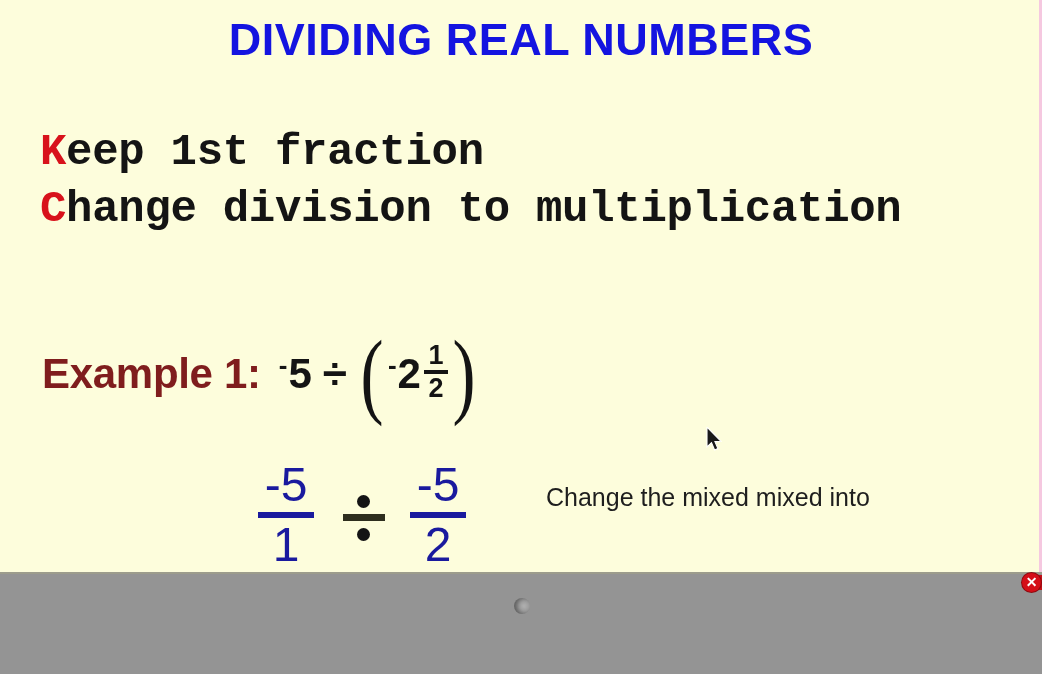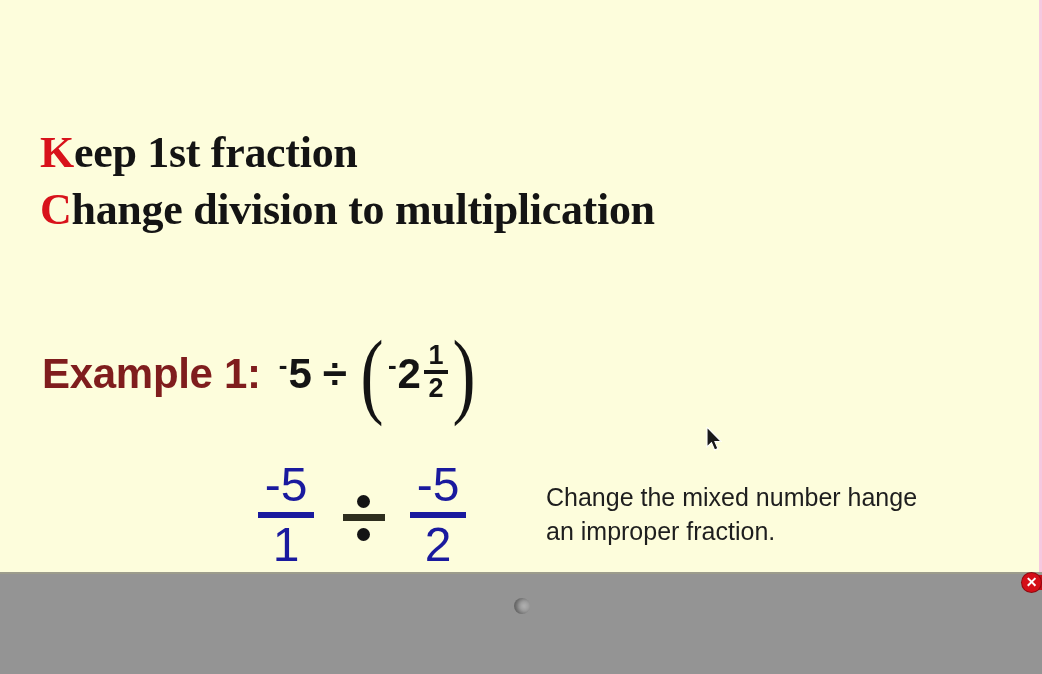--- a/index.html
+++ b/index.html
@@ -58,21 +58,21 @@
   }
 
   
   #kfc-list {
     position: absolute;
     left: 40px;
     top: 124px;
     width: 900px;
   }
   .kfc-line {
-    font-family: Liberation Serif, serif;
+    font-family: Liberation Mono, monospace;
     font-weight: bold;
     font-size: 44px;
     line-height: 57px;
     color: #141414;
     white-space: nowrap;
     letter-spacing: -0.3px;
   }
   .kfc-initial {
     color: #D8121B;
   }
@@ -298,20 +298,21 @@
 </style>
 </head>
 <body>
 
 <div id="screen">
 
   <div id="slide">
 
     <div id="right-edge-line"></div>
 
+    <div id="title">DIVIDING REAL NUMBERS</div>
 
     <div id="kfc-list">
 
       <div class="kfc-line">
         <span class="kfc-initial">K</span><span>eep 1st fraction</span>
       </div>
 
 
       <div class="kfc-line">
         <span class="kfc-initial">C</span><span>hange division to multiplication</span>
@@ -362,22 +363,21 @@
 
       <span class="big-frac">
         <span class="bf-top">-5</span>
         <span class="bf-bar"></span>
         <span class="bf-bot">2</span>
       </span>
 
     </div>
 
     <div id="note">
-      <div>Change the mixed number hange</div>
-      <div>an improper fraction.</div>
+      <div>Change the mixed mixed into</div>
     </div>
 
   </div>
 
   <div id="player-bar">
     <div id="bar-top-edge"></div>
   </div>
 
   <div id="spinner"></div>
 

